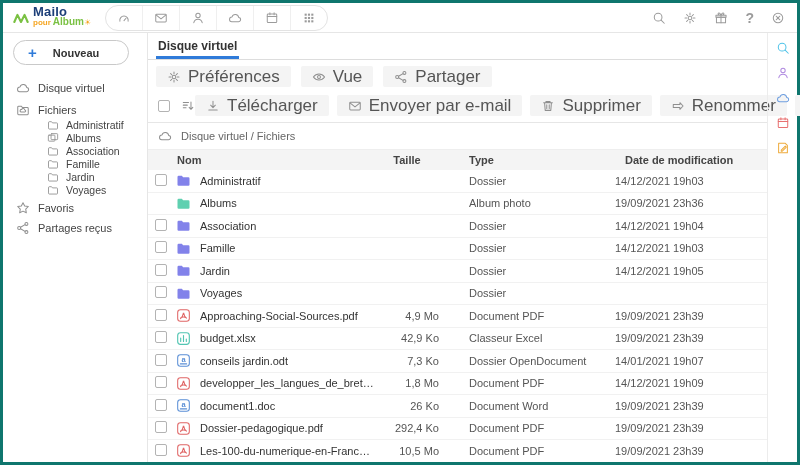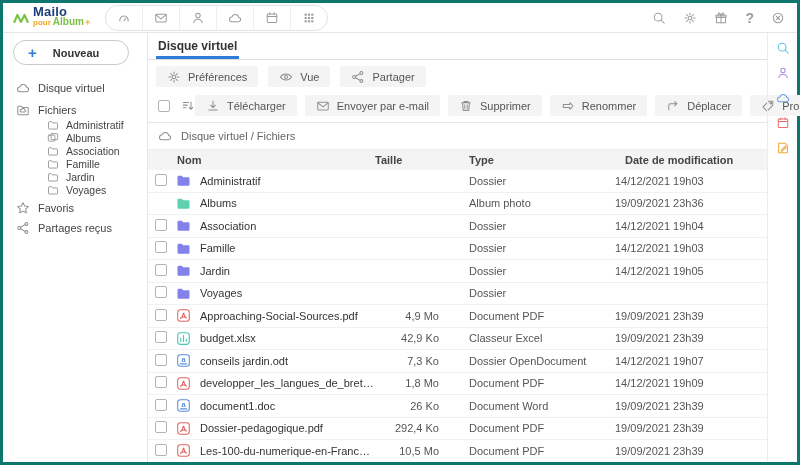--- a/index.html
+++ b/index.html
@@ -39,34 +39,34 @@
   .ic svg{width:100%;height:100%;display:block;}
   .ic-12{width:12px;height:12px;}
   .ic-15{width:15px;height:15px;}
   .ic-16{width:16px;height:16px;}
   
   .tabbar{height:27px;min-height:27px;border-bottom:1px solid #ddd;display:flex;align-items:flex-end;padding:0 8px;box-sizing:border-box;}
   .tab{font-weight:bold;font-size:12px;color:#333;position:relative;padding:0 2px 6px 2px;cursor:pointer;}
   .tab::after{content:"";position:absolute;left:0;right:0;bottom:0;height:3px;background:#2f7bd9;}
   .toolbar1{display:flex;align-items:center;gap:10px;padding:6px 8px 5px 8px;}
   .toolbar2{display:flex;align-items:center;padding:3px 8px 6px 8px;border-bottom:1px solid #e6e6e6;}
-  .btn{display:flex;align-items:center;gap:7px;background:#f4f4f4;border:none;border-radius:2px;height:21px;padding:0 11px;color:#555;font-size:11px;cursor:pointer;font-family:inherit;white-space:nowrap;}
+  .btn{display:flex;align-items:center;gap:7px;background:#f4f4f4;border:none;border-radius:2px;height:21px;padding:0 11px;color:#555;font-size:17px;cursor:pointer;font-family:inherit;white-space:nowrap;}
   .btn .ic{color:#8f8f8f;}
   .left-controls{display:flex;align-items:center;gap:11px;color:#8f8f8f;padding-left:2px;}
   .spacer{flex:1;}
   .actions{display:flex;gap:8px;}
   input[type=checkbox]{appearance:none;-webkit-appearance:none;width:12px;height:12px;border:1px solid #b3b3b3;border-radius:2px;background:#fff;margin:0;cursor:pointer;}
   
   .breadcrumb{height:26px;min-height:26px;display:flex;align-items:center;gap:9px;padding:0 10px;color:#666;border-bottom:1px solid #eee;cursor:pointer;}
   .breadcrumb .ic{color:#8f8f8f;}
   
   .grid{display:grid;grid-template-columns:26px 26px 1fr 64px 30px 146px 152px;align-items:center;}
   .thead{background:#f4f4f4;height:20px;min-height:20px;font-weight:bold;color:#444;}
   .th-name{grid-column:2/4;padding-left:3px;cursor:pointer;}
-  .th-size{text-align:left;cursor:pointer;}
+  .th-size{text-align:center;cursor:pointer;}
   .th-type{cursor:pointer;}
   .th-date{cursor:pointer;margin-left:10px;}
   .tbody{flex:1;overflow:hidden;}
   .row{height:21.5px;border-bottom:1px solid #f1f1f1;cursor:pointer;background:#fff;}
   .c-check{justify-self:center;}
   .c-icon{justify-self:start;padding-left:2px;}
   .c-name{color:#333;white-space:nowrap;overflow:hidden;text-overflow:ellipsis;}
   .c-size{text-align:right;color:#555;}
   .c-type{color:#555;}
   .c-date{color:#555;}
@@ -497,21 +497,21 @@
               <svg viewBox="0 0 16 16" fill="none" stroke="#5b8fd6" stroke-width="1.1" stroke-linecap="round">
                 <rect x="1.8" y="1.8" width="12.4" height="12.4" rx="3"></rect>
                 <text x="8" y="9.6" text-anchor="middle" font-size="8" font-weight="bold" fill="#5b8fd6" stroke="none" font-family="Liberation Sans,sans-serif">a</text>
                 <path d="M4.6 11.6h6.8"></path>
               </svg>
             </span>
      <span class="c-name">conseils jardin.odt</span>
      <span class="c-size">7,3 Ko</span>
      <span></span>
      <span class="c-type">Dossier OpenDocument</span>
-     <span class="c-date">14/12/2021 19h07</span>
+     <span class="c-date">14/01/2021 19h07</span>
    </div>
           <div class="grid row">
      <span class="c-check"><input type="checkbox" style=""></span>
      <span class="c-icon ic ic-15">
               <svg viewBox="0 0 16 16" fill="none" stroke="#e06666" stroke-width="1.1" stroke-linecap="round">
                 <rect x="1.8" y="1.8" width="12.4" height="12.4" rx="3"></rect>
                 <path d="M4.8 11.3c1.5-1.2 2.6-3.1 3-5.6h.5c.4 2.3 1.4 4.1 2.8 5.2M5.2 10.2c1.9-.7 4.2-.6 5.7.2"></path>
               </svg>
             </span>
      <span class="c-name">developper_les_langues_de_bretagne.pdf</span>

